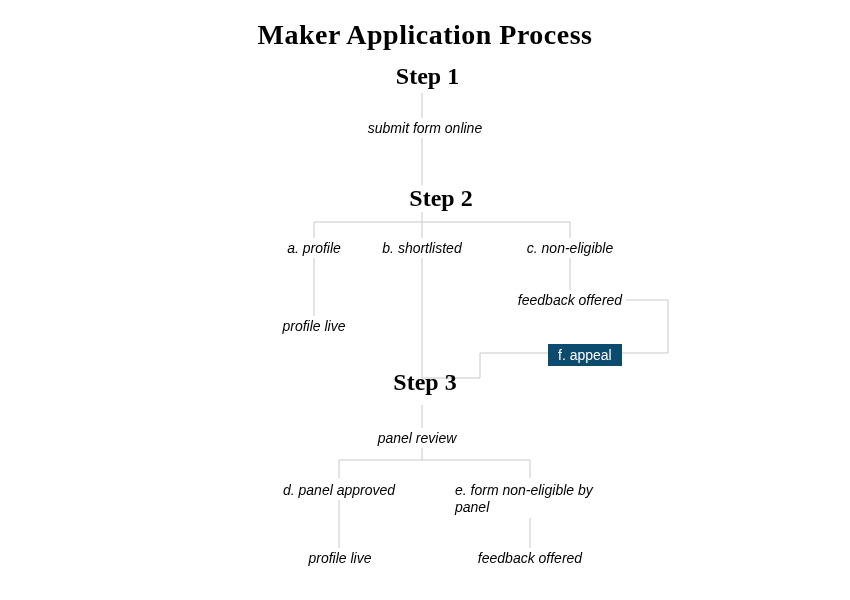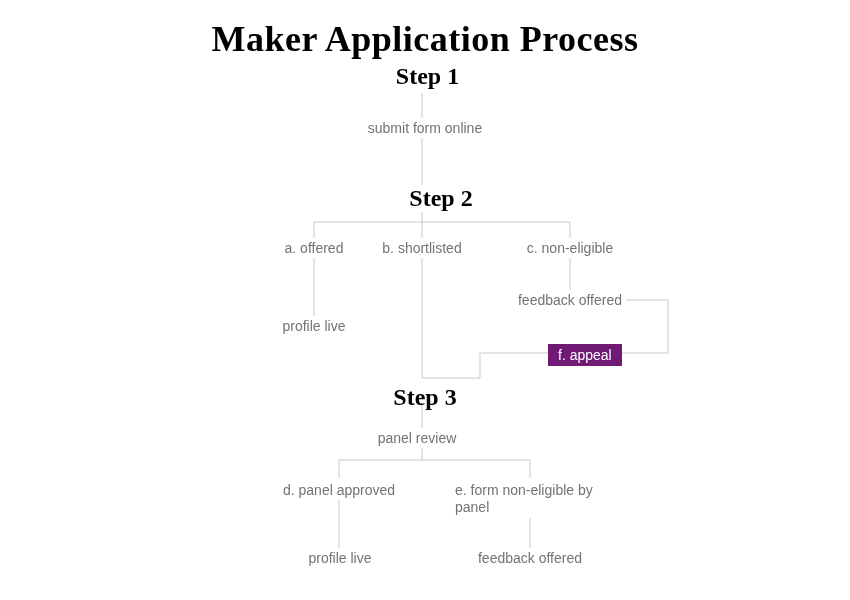--- a/index.html
+++ b/index.html
@@ -12,41 +12,42 @@
     color: #000;
     overflow: hidden;
   }
   .node {
     position: absolute;
     text-align: center;
     line-height: 1.2;
     white-space: nowrap;
   }
   .title {
-    font-size: 36px;
+    font-size: 28px;
     font-weight: bold;
     letter-spacing: 0.5px;
   }
   .step {
     font-size: 24px;
     font-weight: bold;
   }
   .label {
     font-family: -apple-system, BlinkMacSystemFont, "Segoe UI", Arial, sans-serif;
     font-size: 14px;
-    color: #737373;
+    color: #000000;
     font-weight: 400;
+    font-style: italic;
   }
   .label.multi {
     white-space: normal;
     width: 150px;
   }
   .appeal-box {
     position: absolute;
-    background: #701a75;
+    background: #0c4a6e;
     color: #ffffff;
     font-family: -apple-system, BlinkMacSystemFont, "Segoe UI", Arial, sans-serif;
     font-size: 14px;
     padding: 3px 10px;
     text-align: center;
   }
   svg.connectors {
     position: absolute;
     left: 0;
     top: 0;
@@ -98,29 +99,29 @@
   <line x1="530" y1="518" x2="530" y2="548"></line>
 </svg>
 
 <div class="node title" style="left:0; right:0; top:18px;">Maker Application Process</div>
 
 <div class="node step" style="left:5px; right:0; top:62px;">Step 1</div>
 <div class="node label" style="left:0; right:0; top:120px;">submit form online</div>
 
 <div class="node step" style="left:0; right:0; top:184px;padding-left:32px;">Step 2</div>
 
-<div class="node label" style="left:264px; width:100px; top:240px;">a. offered</div>
+<div class="node label" style="left:264px; width:100px; top:240px;">a. profile</div>
 <div class="node label" style="left:372px; width:100px; top:240px;">b. shortlisted</div>
 <div class="node label" style="left:510px; width:120px; top:240px;text-align:center;">c. non-eligible</div>
 
 <div class="node label" style="left:264px; width:100px; top:318px;">profile live</div>
 <div class="node label" style="left:500px; width:140px; top:292px;">feedback offered</div>
 
 <div class="appeal-box" style="left:548px; top:344px;">f. appeal</div>
 
-<div class="node step" style="left:0; right:0; top:383px;">Step 3</div>
+<div class="node step" style="left:0; right:0; top:368px;">Step 3</div>
 <div class="node label" style="left:0; right:16px; top:430px;">panel review</div>
 
 <div class="node label" style="left:252px; width:174px; top:482px;">d. panel approved</div>
 <div class="node label multi" style="left:455px; top:482px; text-align:left;">e. form non-eligible by panel</div>
 
 <div class="node label" style="left:280px; width:120px; top:550px;">profile live</div>
 <div class="node label" style="left:460px; width:140px; top:550px;">feedback offered</div>
 
 </body></html>

